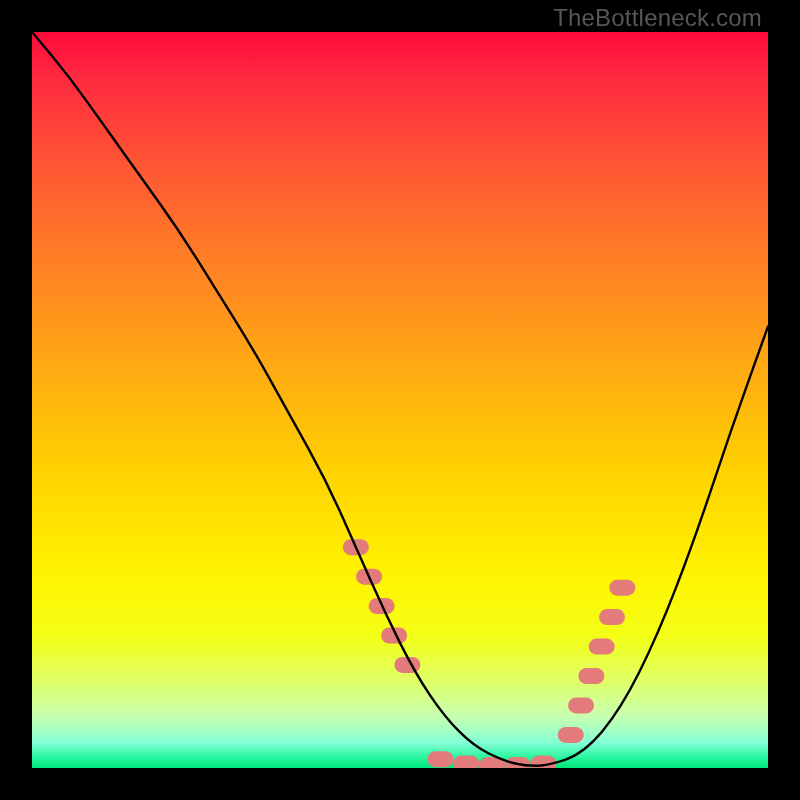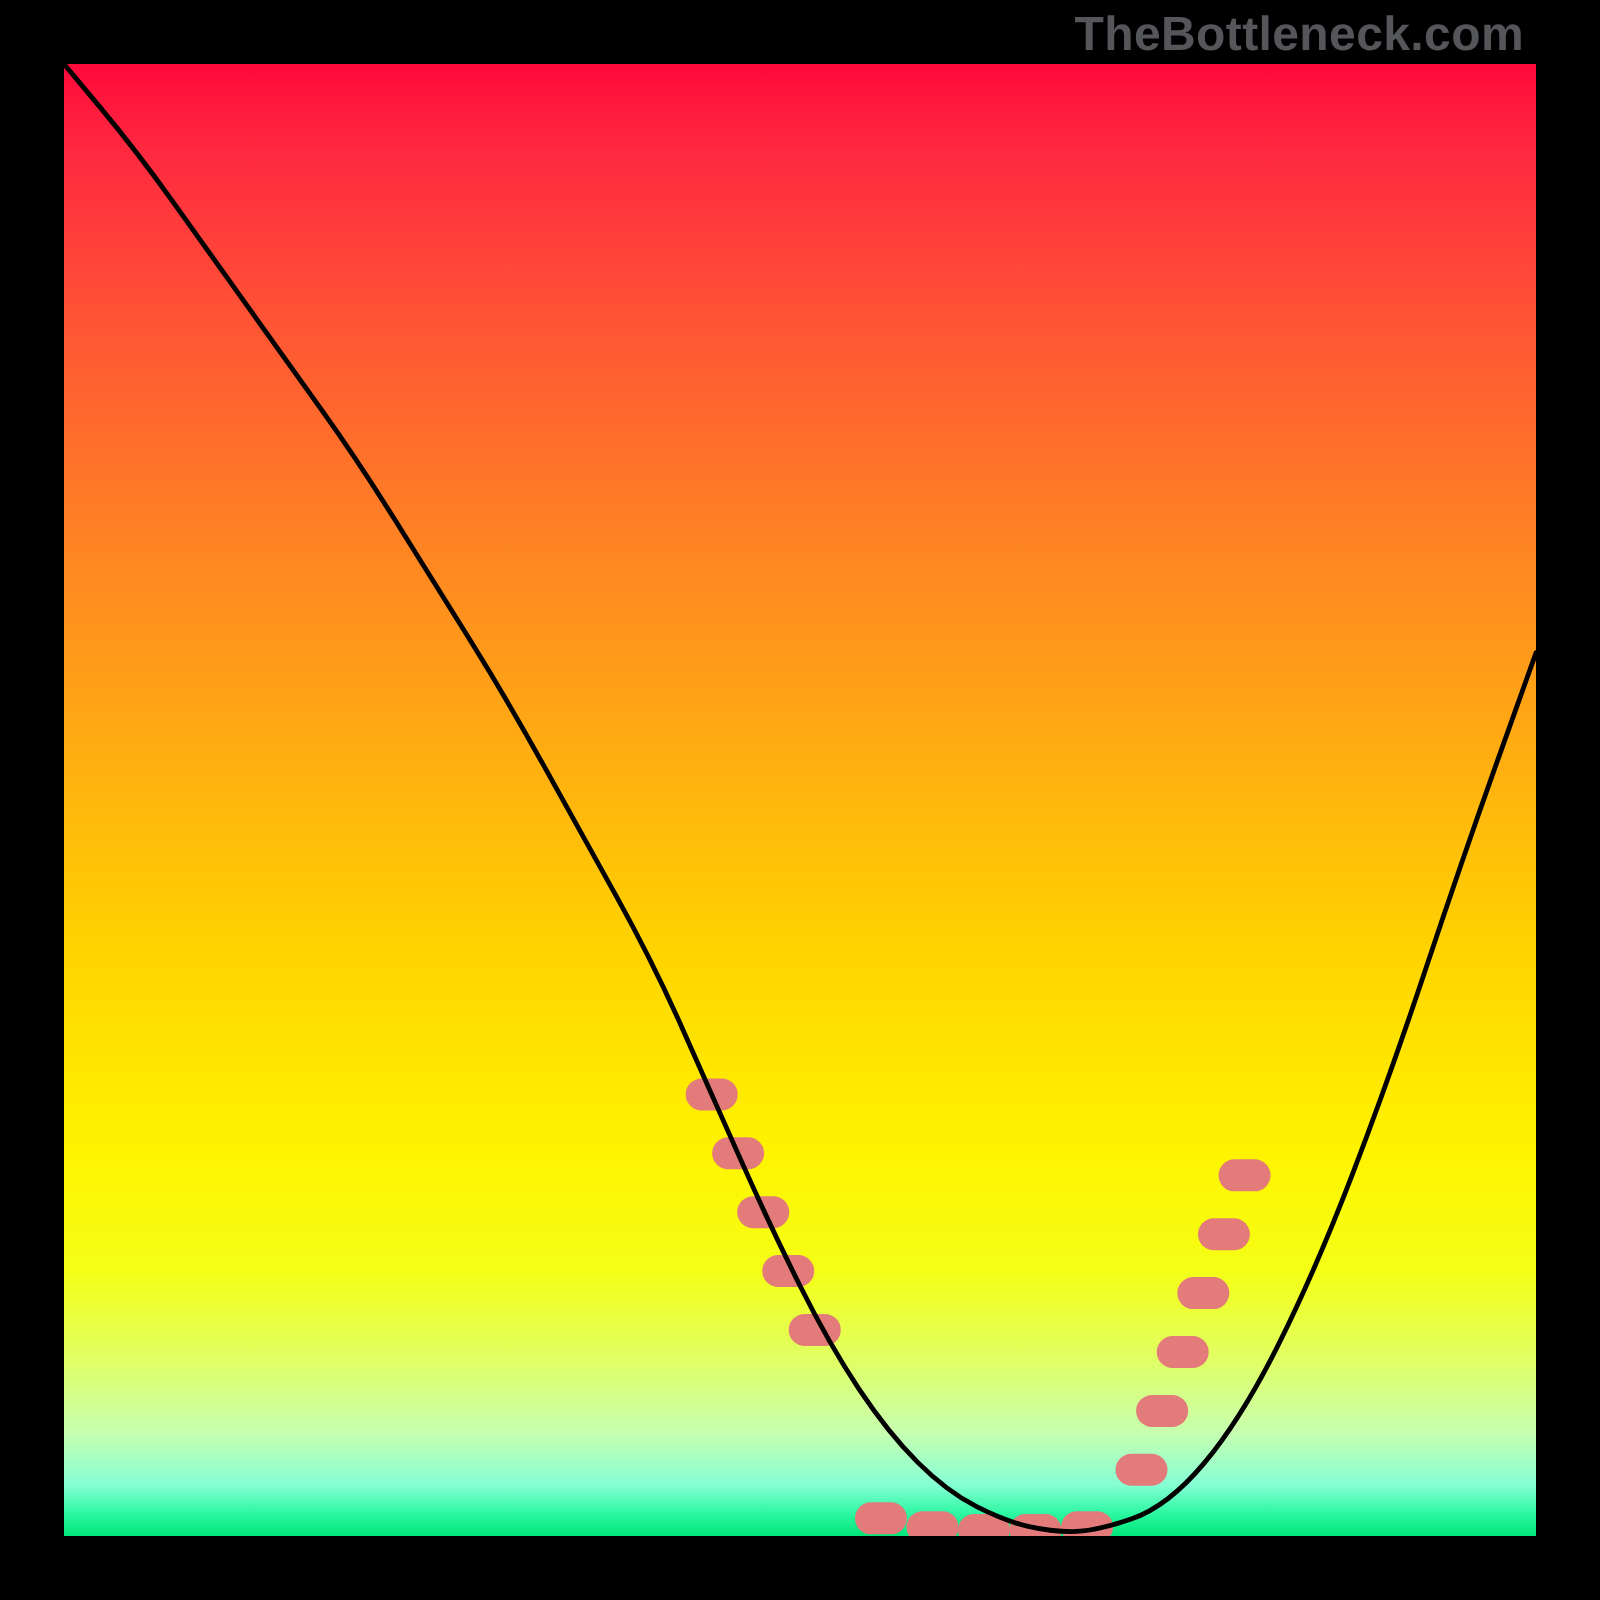--- a/index.html
+++ b/index.html
@@ -48,21 +48,21 @@
       #2cf7a1 98.5%,
       #00e57a 100%
     );
   }
   .watermark {
     position: absolute;
     top: 4px;
     right: 38px;
     font-family: Arial, Helvetica, sans-serif;
     font-size: 24px;
-    font-weight: 700;
+    font-weight: 400;
     color: #55565a;
     letter-spacing: 0.2px;
     z-index: 20;
   }
   svg.curve {
     position: absolute;
     left: 0;
     top: 0;
     width: 736px;
     height: 736px;

